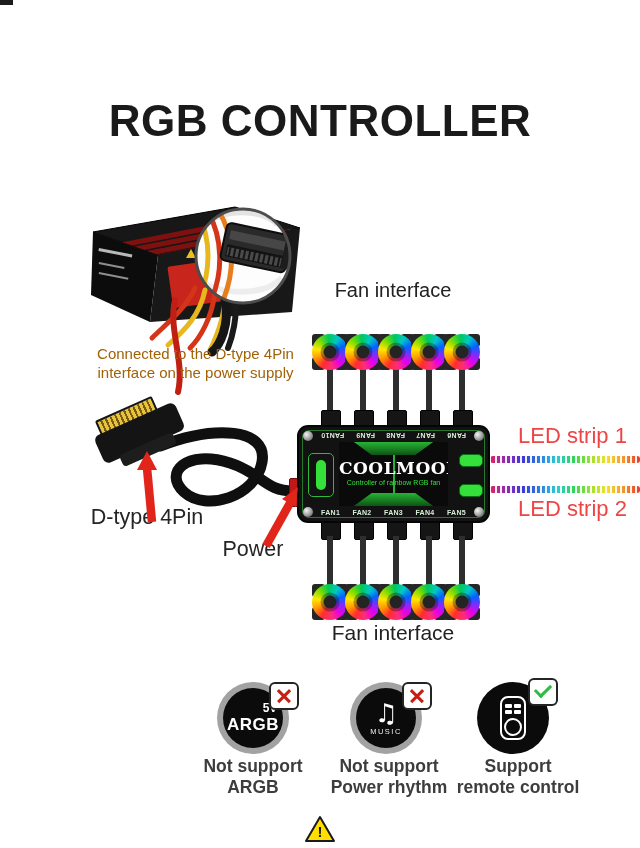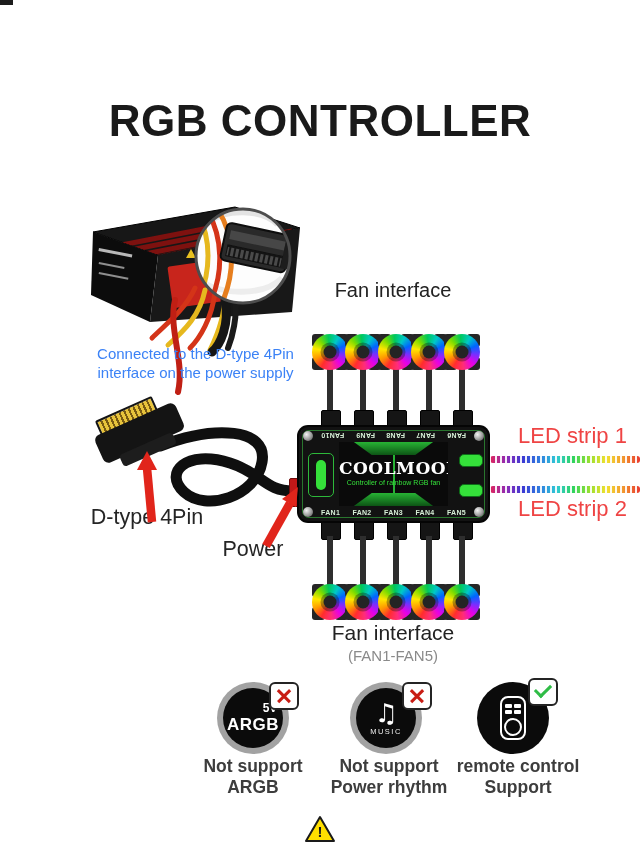--- a/index.html
+++ b/index.html
@@ -6,21 +6,21 @@
   .page{position:relative;width:640px;height:848px;background:#fff;overflow:hidden;
         font-family:"Liberation Sans",sans-serif;}
   .artifact{position:absolute;left:0;top:0;width:13px;height:5px;background:#1c1c1c;}
   .title{position:absolute;left:0;right:0;top:96px;text-align:center;
          font-size:44px;font-weight:800;letter-spacing:.5px;color:#1a1a1a;}
   .art{position:absolute;left:0;top:0;z-index:1;}
   .toplayer{position:absolute;left:0;top:0;z-index:6;pointer-events:none;}
 
   
   .caption{position:absolute;left:83px;top:345px;width:225px;text-align:center;
-           font-size:15px;line-height:1.25;color:#3b82f6;z-index:2;}
+           font-size:15px;line-height:1.25;color:#a16207;z-index:2;}
 
   
   .sata{position:absolute;left:97px;top:399px;width:110px;height:70px;
         transform:rotate(-24deg);z-index:2;}
   .sata-pins{position:absolute;left:8px;top:0;width:58px;height:14px;border:2px solid #141414;border-radius:2px;
         background:repeating-linear-gradient(90deg,#e8c43c 0 3px,#77591ا 0 0);background:repeating-linear-gradient(90deg,#e8c43c 0 3px,#775912 3px 5px);}
   .sata-body{position:absolute;left:0;top:14px;width:88px;height:30px;background:#141414;border-radius:6px;}
   .sata-tail{position:absolute;left:16px;top:41px;width:58px;height:13px;background:#1d1d1d;border-radius:4px;}
 
   
@@ -228,21 +228,20 @@
   <div class="led-strip strip1"></div>
   <div class="led-strip strip2"></div>
   <div class="led-label led-label1">LED strip 1</div>
   <div class="led-label led-label2">LED strip 2</div>
 
   <div class="dtype-label">D-type 4Pin</div>
   <div class="power-label">Power</div>
 
   <div class="fanif fanif-b" style="top:621px">
     <div class="l1">Fan interface</div>
-    <div class="l2">(FAN1-FAN5)</div>
   </div>
 
   <div class="feat-circle" style="left:217px">
     <div class="feat-inner">
       <div class="argb-top">5V</div>
       <div class="argb-main">ARGB</div>
     </div>
   </div>
   <div class="badge" style="left:269px;top:682px">
     <div class="bar b1"></div>
@@ -275,22 +274,22 @@
 
   <div class="feat-label" style="left:166px;width:174px">
     <div>Not support</div>
     <div>ARGB</div>
   </div>
   <div class="feat-label" style="left:302px;width:174px">
     <div>Not support</div>
     <div>Power rhythm</div>
   </div>
   <div class="feat-label" style="left:420px;width:196px">
+    <div>Support</div>
     <div>remote control</div>
-    <div>Support</div>
   </div>
 
   <div class="warning">
     <svg width="30" height="28" viewBox="0 0 30 28">
       <polygon points="15,2 29,26 1,26" fill="#ffdf00" stroke="#1a1a1a" stroke-width="2" stroke-linejoin="round"></polygon>
       <text x="15" y="22" text-anchor="middle" font-size="15" font-weight="bold" fill="#1a1a1a">!</text>
     </svg>
   </div>
 
   <svg class="toplayer" width="640" height="848" viewBox="0 0 640 848">

